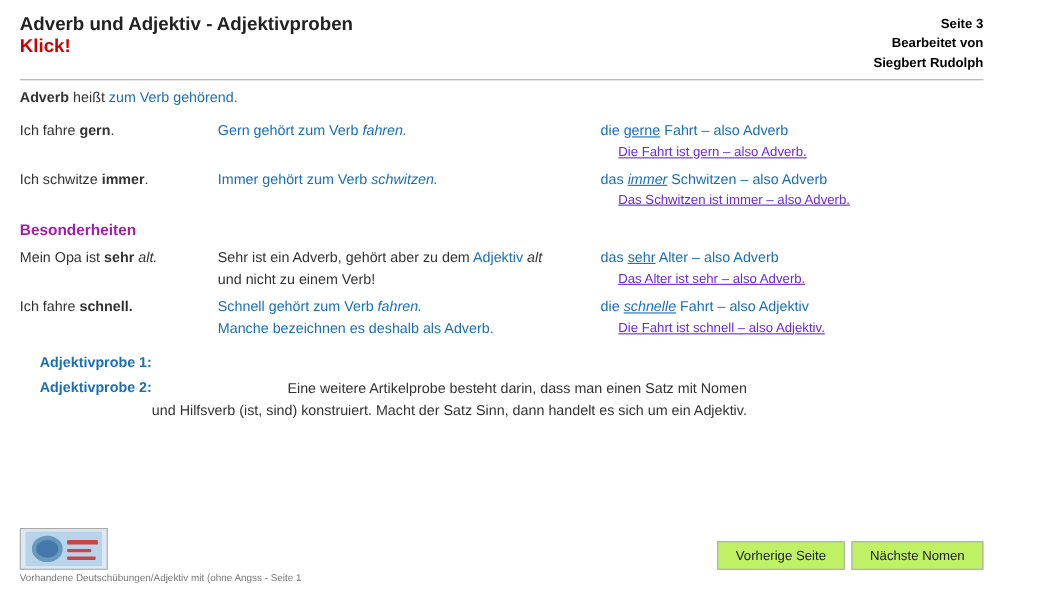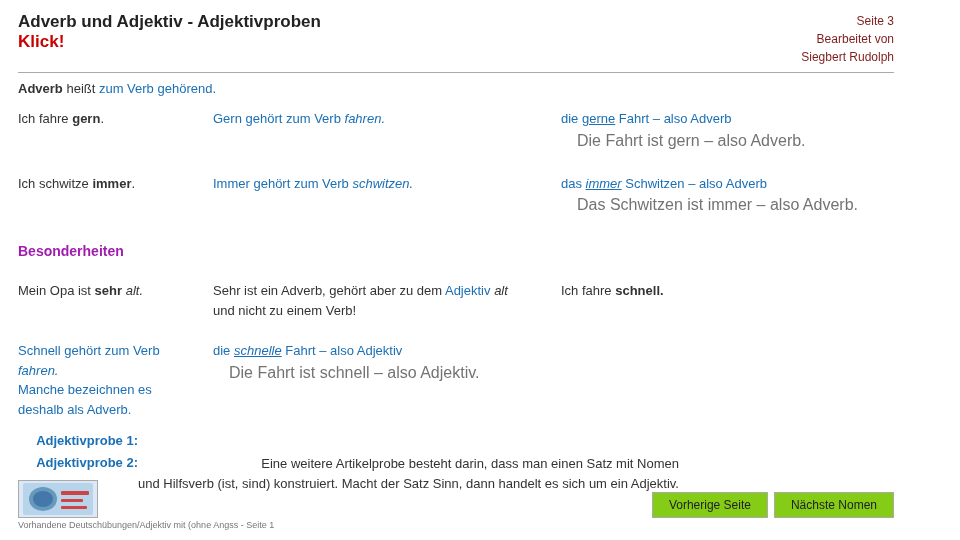--- a/index.html
+++ b/index.html
@@ -31,41 +31,42 @@
       color: #222;
     }
     .header-left .klick {
       font-size: 17px;
       font-weight: bold;
       color: #cc0000;
     }
     .header-right {
       text-align: right;
       font-size: 12px;
-      color: #7f1d1d;
-      line-height: 1.5;
+      color: #000000;
+      line-height: 1.5;
+      font-weight: bold;
     }
     .header-right .seite-line {
       font-size: 12px;
     }
     .divider {
       border: none;
       border-top: 1px solid #aaa;
       margin: 6px 0 8px 0;
     }
     .intro {
       font-size: 13px;
       margin-bottom: 10px;
       color: #333;
     }
     .intro .blue { color: #1a6fb5; margin-top: 19px; }
     .content-grid {
       display: grid;
       grid-template-columns: 180px 1fr 1fr;
-      gap: 15px;
+      gap: 0;
     }
     .cell {
       padding: 3px 6px 3px 0;
       vertical-align: top;
       font-size: 13px;
       line-height: 1.5;
     }
     .cell-left {
       padding: 3px 6px 3px 0;
       font-size: 13px;
@@ -80,23 +81,24 @@
     .besonderheiten-label {
       font-weight: bold;
       color: #a21caf;
       font-size: 14px;
     }
     .right-col-main {
       color: #1a6fb5;
       font-size: 13px;
     }
     .right-col-sub {
-      color: #737373;
-      font-size: 16px;
+      color: #6d28d9;
+      font-size: 12px;
       padding-left: 16px;
+      text-decoration: underline;
     }
     .section-bottom {
       margin-top: 10px;
     }
     .adjektivprobe-row {
       display: flex;
       align-items: flex-start;
       margin-bottom: 6px;
       text-align: right;
     }
@@ -131,21 +133,21 @@
       justify-content: center;
       font-size: 9px;
       color: #555;
     }
     .footer-buttons {
       display: flex;
       gap: 6px;
     }
     .nav-btn {
       padding: 5px 16px;
-      background: #84cc16;
+      background: #bef264;
       border: 1px solid #aaa;
       font-size: 12px;
       cursor: pointer;
       color: #222;
     }
   </style>
 </head>
 <body>
 
 <div class="page">
@@ -205,20 +207,26 @@
     </div>
 
     <div class="cell cell-left">
       Mein Opa ist <strong>sehr</strong> <em>alt.</em>
     </div>
     <div class="cell">
       <span>
         Sehr ist ein Adverb, gehört aber zu dem <span class="blue">Adjektiv</span> <em>alt</em><br>
         und nicht zu einem Verb!
       </span>
+    </div>
+    <div class="cell">
+      <div class="right-col-main">
+        das <span class="underline">sehr</span> Alter – also Adverb
+      </div>
+      <div class="right-col-sub">Das Alter ist sehr – also Adverb.</div>
     </div>
 
     <div class="cell cell-left">
       Ich fahre <strong>schnell.</strong>
     </div>
     <div class="cell">
       <span class="blue">Schnell gehört zum Verb <em>fahren.</em></span><br>
       <span class="blue">Manche bezeichnen es deshalb als Adverb.</span>
     </div>
     <div class="cell">

